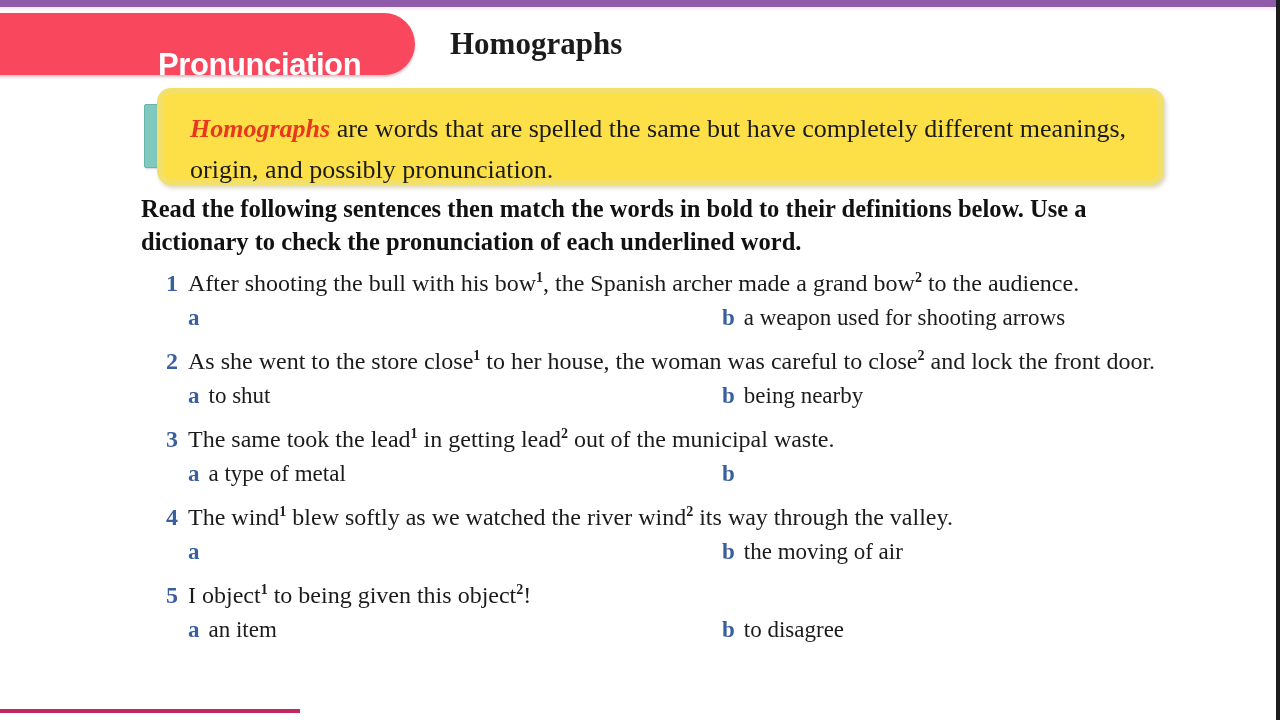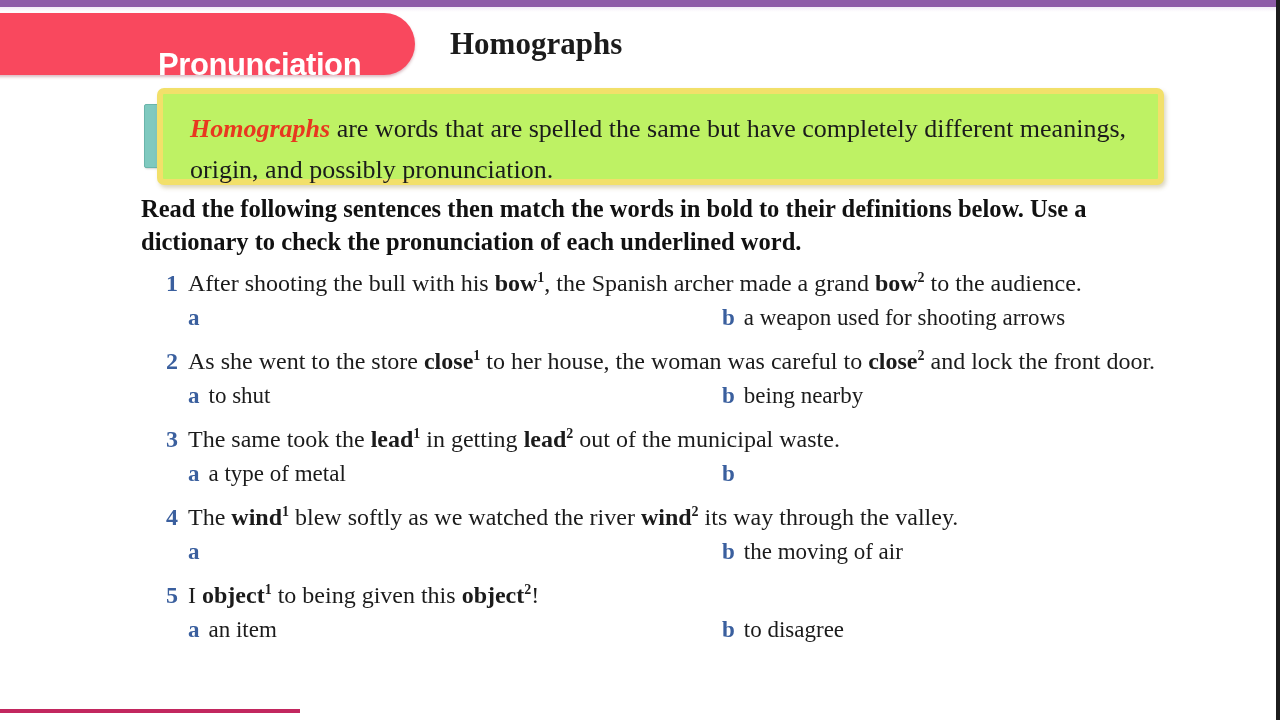--- a/index.html
+++ b/index.html
@@ -89,23 +89,23 @@
     border: 1px solid #6ab5ab;
     border-radius: 2px;
     box-shadow: 1px 1px 2px rgba(0,0,0,.18);
   }
   .callout {
     position: absolute;
     top: 88px;
     left: 157px;
     width: 1007px;
     height: 97px;
-    background: #bef264;
+    background: #fde047;
     border: 6px solid #f2e06a;
-    border-radius: 7px;
+    border-radius: 14px;
     box-sizing: border-box;
     box-shadow: 2px 3px 4px rgba(140,120,40,.30);
   }
   .callout-text {
     position: absolute;
     top: 14px;
     left: 27px;
     width: 950px;
     font-size: 26px;
     line-height: 41px;
@@ -150,21 +150,21 @@
     text-align: right;
     padding-right: 10px;
     line-height: 34px;
   }
   .item-sentence {
     flex: 1;
     font-size: 24px;
     line-height: 34px;
     color: #1b1b1b;
   }
-  .item-sentence b { font-weight: bold; }
+  .item-sentence b { font-weight: normal; }
   .item-sentence sup {
     font-size: 14px;
     font-weight: bold;
     vertical-align: super;
     line-height: 0;
   }
   .options {
     display: flex;
     margin-left: 36px;
     margin-top: 1px;

